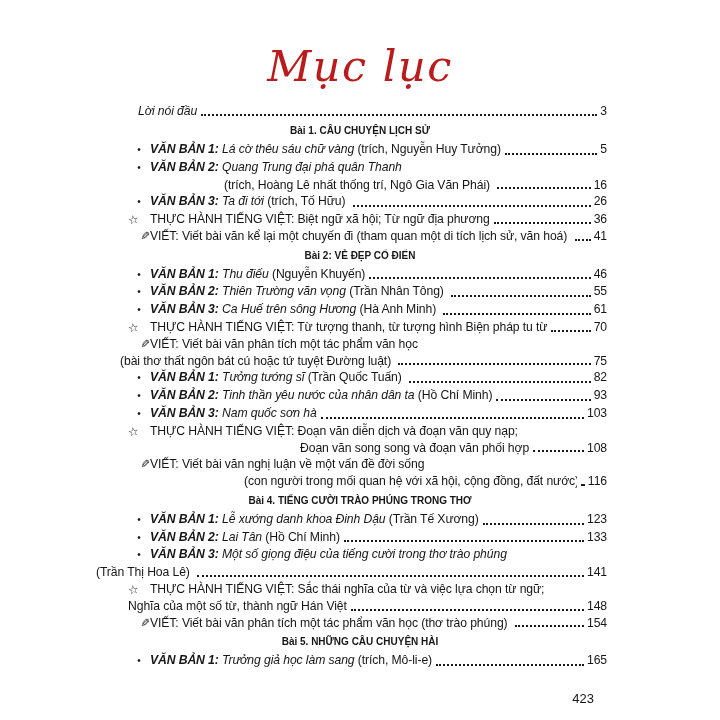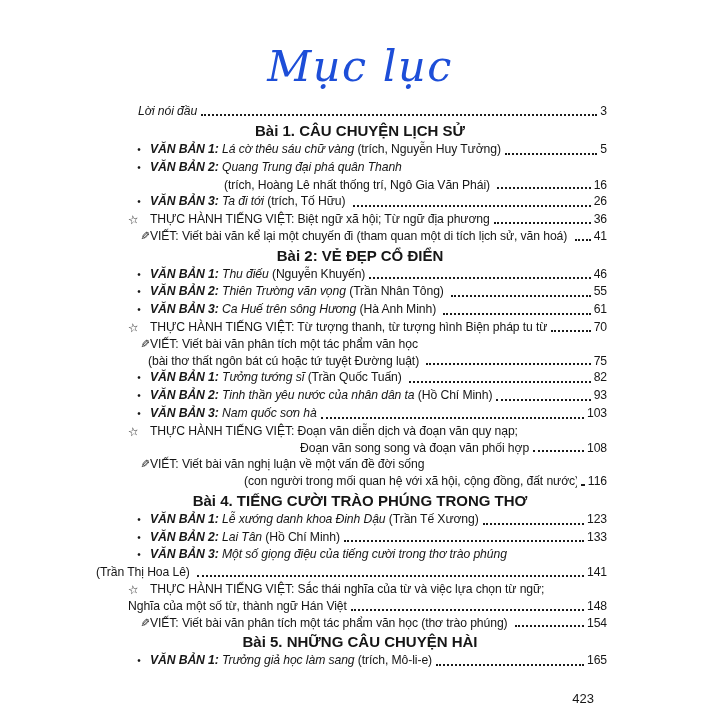--- a/index.html
+++ b/index.html
@@ -5,21 +5,21 @@
   html,body{margin:0;padding:0;}
   body{
     width:720px;height:720px;background:#ffffff;
     font-family:"Liberation Sans",sans-serif;color:#161616;
     -webkit-font-smoothing:antialiased;
   }
   .page{position:relative;width:720px;height:720px;background:#fff;overflow:hidden;}
   .script-title{
     margin:0;padding-top:42px;text-align:center;
     font-family:"DejaVu Serif",serif;font-style:italic;font-weight:normal;
-    font-size:43px;line-height:1.15;color:#1d4ed8;letter-spacing:1.5px;
+    font-size:43px;line-height:1.15;color:#b91c1c;letter-spacing:1.5px;
   }
   .toc{margin-top:12px;}
   .row{
     display:flex;align-items:baseline;
     padding:0 113px 0 128px;
     line-height:16.8px;font-size:12.2px;letter-spacing:-0.1px;
     white-space:pre;
   }
   .t{flex:0 1 auto;min-width:0;overflow:hidden;}
   .s-bi{font-weight:bold;font-style:italic;}
@@ -29,21 +29,21 @@
   .marker.bullet{font-size:10px;text-align:center;}
   .marker.star{font-size:12px;transform:rotate(-10deg);}
   .marker.pen{font-size:11.5px;transform:scaleX(-1);}
   .leader{
     flex:1 1 auto;min-width:4px;align-self:flex-end;height:0;
     border-bottom:2px dotted #1a1a1a;margin:0 3px 4px 4px;
   }
   .pg{flex:0 0 auto;}
   .heading{
     font-weight:bold;text-align:center;
-    font-size:15px;line-height:16.8px;margin:3px 0 1px;
+    font-size:10px;line-height:16.8px;margin:3px 0 1px;
   }
   .folio{position:absolute;top:691px;right:126px;font-size:13px;color:#161616;}
 </style>
 </head>
 <body>
 
 <div class="page">
   <h1 class="script-title">Mục lục</h1>
   <div class="toc">
       <div class="row" style="padding-left: 138px;"><span class="t"><span class="s-i">Lời nói đầu</span></span><span class="leader"></span><span class="pg">3</span></div>
@@ -56,21 +56,21 @@
         <div class="row"><span class="marker star">☆</span><span class="t"><span class="s-r">THỰC HÀNH TIẾNG VIỆT: Biệt ngữ xã hội; Từ ngữ địa phương</span></span><span class="leader"></span><span class="pg">36</span></div>
         <div class="row"><span class="marker pen">✎</span><span class="t"><span class="s-r">VIẾT: Viết bài văn kể lại một chuyến đi (tham quan một di tích lịch sử, văn hoá) </span></span><span class="leader"></span><span class="pg">41</span></div>
       </div>
       <div class="section">
         <div class="heading">Bài 2: VẺ ĐẸP CỔ ĐIỂN</div>
         <div class="row"><span class="marker bullet">•</span><span class="t"><span class="s-bi">VĂN BẢN 1:</span><span class="s-i"> Thu điếu</span><span class="s-r"> (Nguyễn Khuyến)</span></span><span class="leader"></span><span class="pg">46</span></div>
         <div class="row"><span class="marker bullet">•</span><span class="t"><span class="s-bi">VĂN BẢN 2:</span><span class="s-i"> Thiên Trường vãn vọng</span><span class="s-r"> (Trần Nhân Tông) </span></span><span class="leader"></span><span class="pg">55</span></div>
         <div class="row"><span class="marker bullet">•</span><span class="t"><span class="s-bi">VĂN BẢN 3:</span><span class="s-i"> Ca Huế trên sông Hương</span><span class="s-r"> (Hà Anh Minh) </span></span><span class="leader"></span><span class="pg">61</span></div>
         <div class="row"><span class="marker star">☆</span><span class="t"><span class="s-r">THỰC HÀNH TIẾNG VIỆT: Từ tượng thanh, từ tượng hình Biện pháp tu từ</span></span><span class="leader"></span><span class="pg">70</span></div>
         <div class="row"><span class="marker pen">✎</span><span class="t"><span class="s-r">VIẾT: Viết bài văn phân tích một tác phẩm văn học</span></span></div>
-        <div class="row" style="padding-left: 120px; margin-left: 28px;"><span class="t"><span class="s-r">(bài thơ thất ngôn bát cú hoặc tứ tuyệt Đường luật) </span></span><span class="leader"></span><span class="pg">75</span></div>
+        <div class="row" style="padding-left: 120px;"><span class="t"><span class="s-r">(bài thơ thất ngôn bát cú hoặc tứ tuyệt Đường luật) </span></span><span class="leader"></span><span class="pg">75</span></div>
       </div>
       <div class="section">
         <div class="row"><span class="marker bullet">•</span><span class="t"><span class="s-bi">VĂN BẢN 1:</span><span class="s-i"> Tưởng tướng sĩ</span><span class="s-r"> (Trần Quốc Tuấn) </span></span><span class="leader"></span><span class="pg">82</span></div>
         <div class="row"><span class="marker bullet">•</span><span class="t"><span class="s-bi">VĂN BẢN 2:</span><span class="s-i"> Tinh thần yêu nước của nhân dân ta</span><span class="s-r"> (Hồ Chí Minh)</span></span><span class="leader"></span><span class="pg">93</span></div>
         <div class="row"><span class="marker bullet">•</span><span class="t"><span class="s-bi">VĂN BẢN 3:</span><span class="s-i"> Nam quốc sơn hà</span></span><span class="leader"></span><span class="pg">103</span></div>
         <div class="row"><span class="marker star">☆</span><span class="t"><span class="s-r">THỰC HÀNH TIẾNG VIỆT: Đoạn văn diễn dịch và đoạn văn quy nạp;</span></span></div>
         <div class="row" style="padding-left: 300px;"><span class="t"><span class="s-r">Đoạn văn song song và đoạn văn phối hợp</span></span><span class="leader"></span><span class="pg">108</span></div>
         <div class="row"><span class="marker pen">✎</span><span class="t"><span class="s-r">VIẾT: Viết bài văn nghị luận về một vấn đề đời sống</span></span></div>
         <div class="row" style="padding-left: 244px;"><span class="t"><span class="s-r">(con người trong mối quan hệ với xã hội, cộng đồng, đất nước) </span></span><span class="leader"></span><span class="pg">116</span></div>
       </div>

